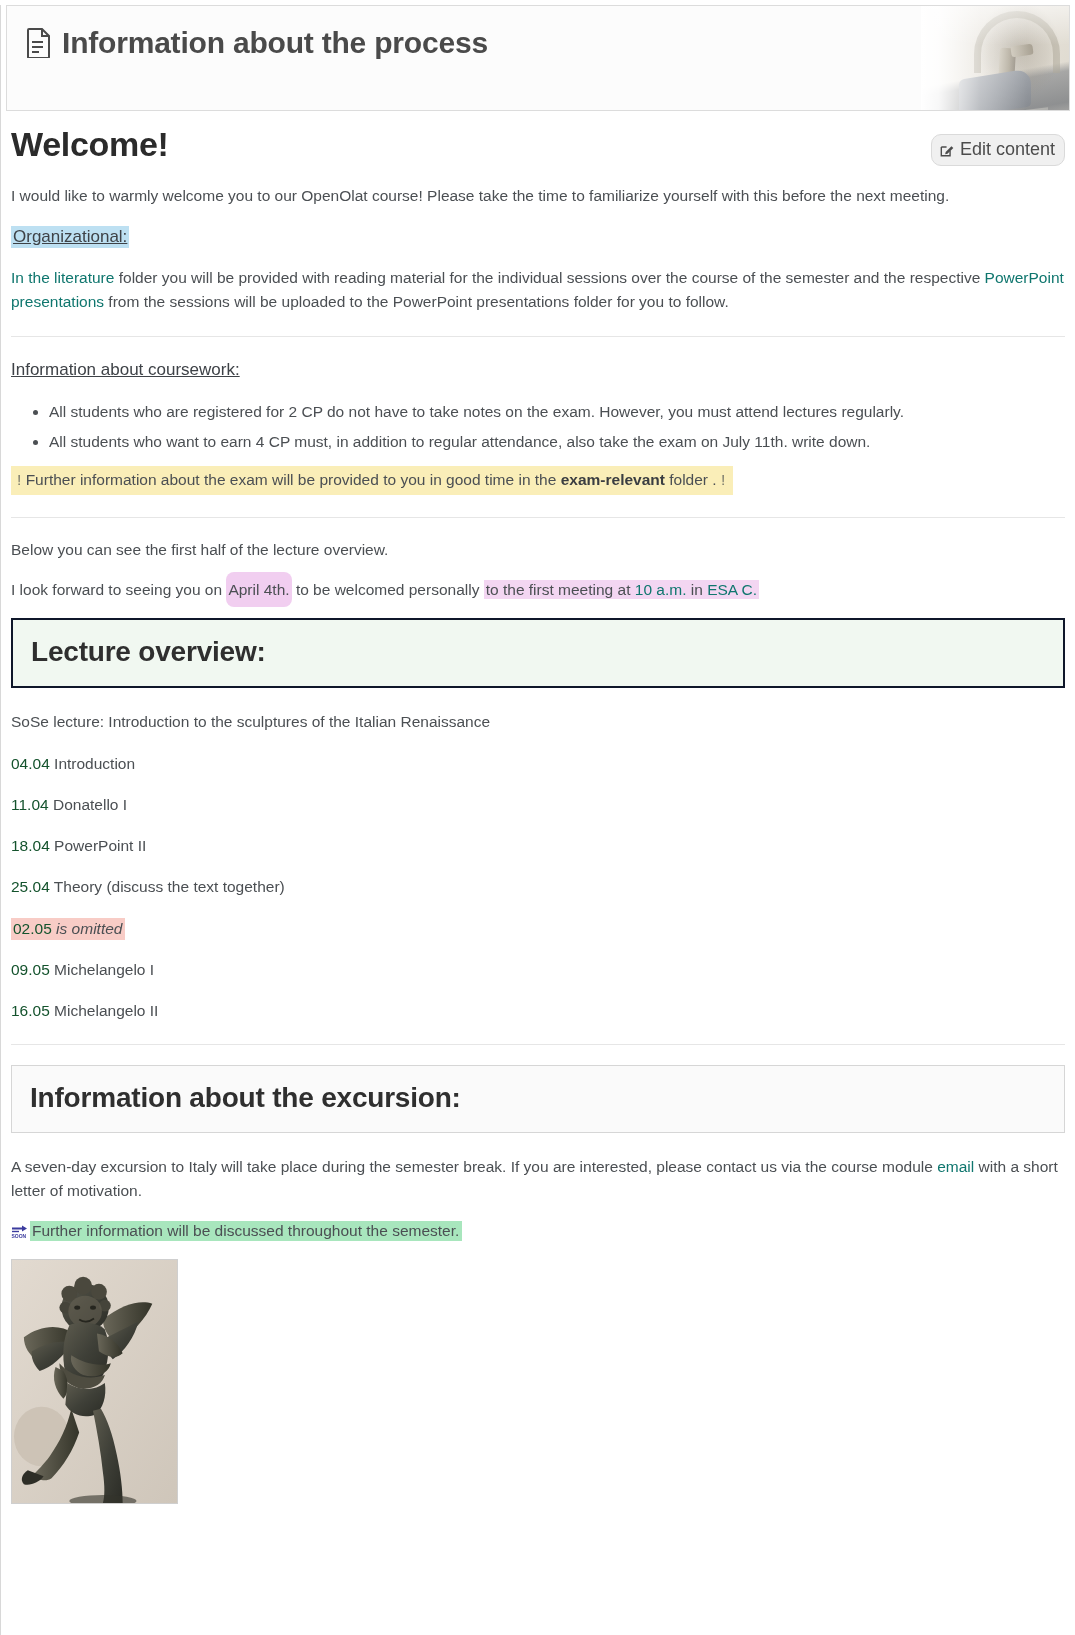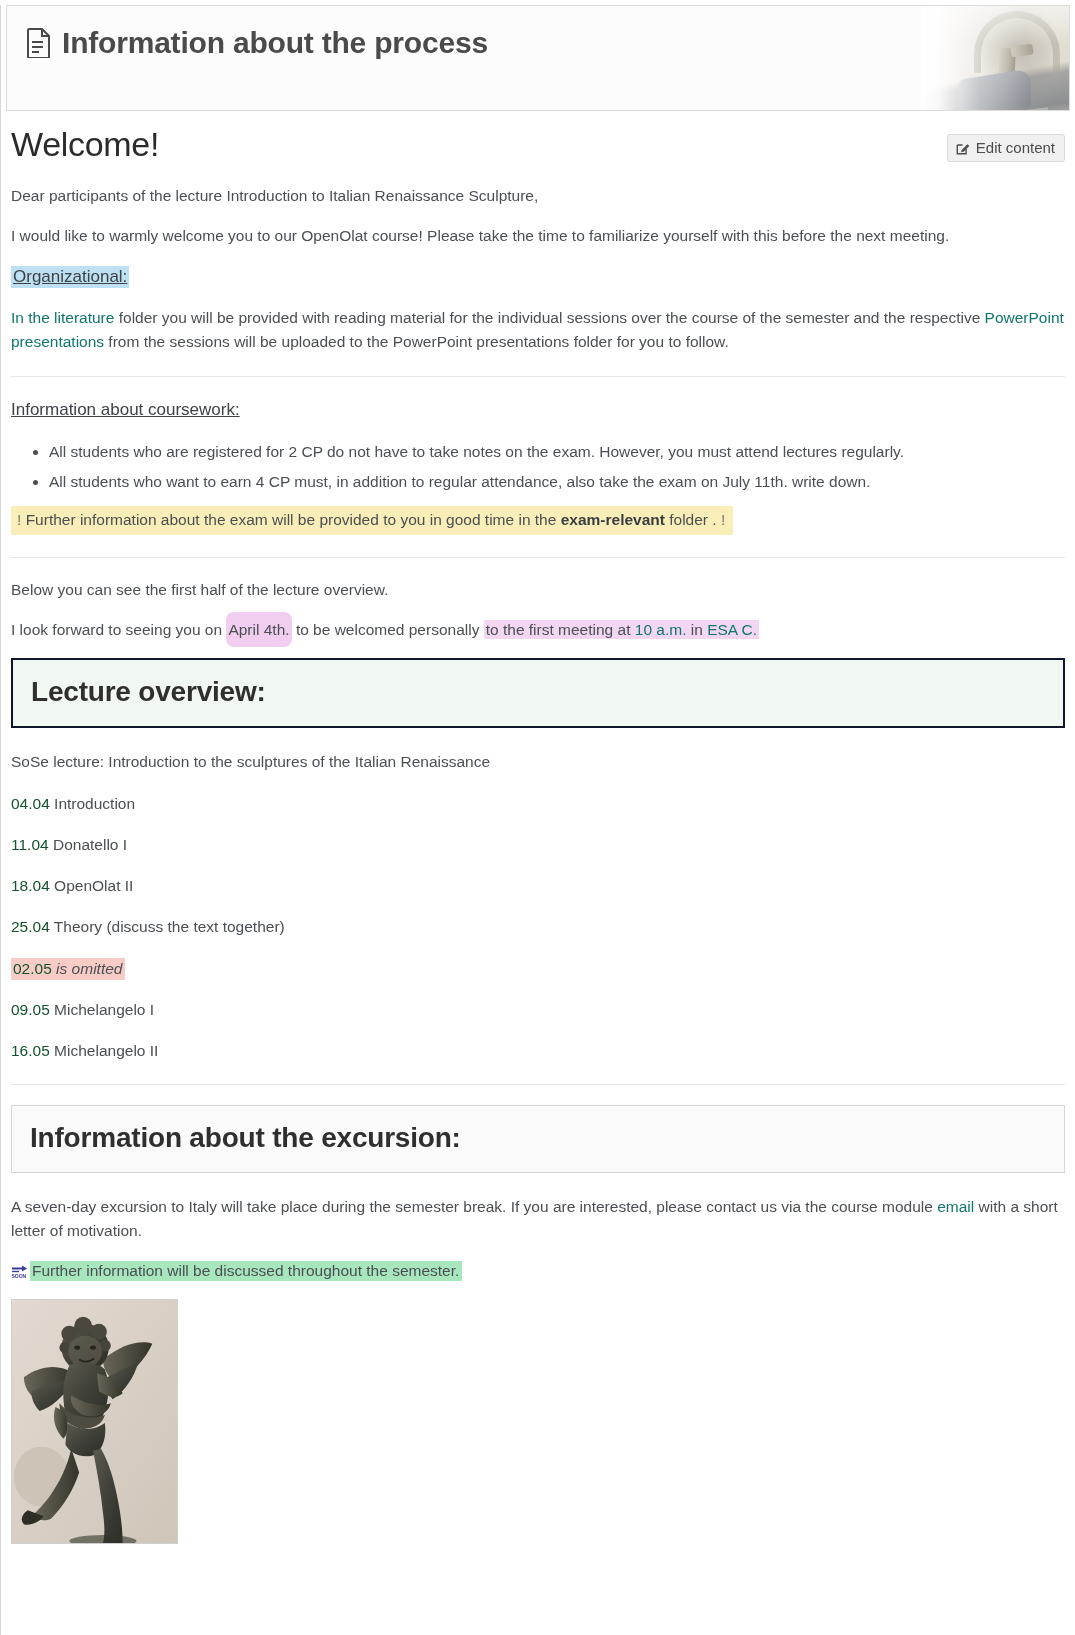--- a/index.html
+++ b/index.html
@@ -111,35 +111,35 @@
   .content {
     padding: 0 10px 0 10px;
     position: relative;
   }
   .edit-btn {
     position: absolute;
     right: 10px;
     top: 9px;
     background: #f0f0f0;
     border: 1px solid #dadada;
-    border-radius: 3px;
+    border-radius: 10px;
     padding: 4px 9px 5px 8px;
-    font-size: 15px;
+    font-size: 18px;
     color: #4c4c4c;
     display: flex;
     align-items: center;
     gap: 6px;
     cursor: pointer;
     z-index: 5;
   }
   .edit-btn svg { width: 14px; height: 14px; display:block; }
 
   h1.welcome {
     font-size: 34px;
-    font-weight: normal;
+    font-weight: bold;
     color: #2b2b2b;
     margin: 14px 0 20px 0;
     letter-spacing: -0.3px;
   }
   p.para {
     font-size: 15.5px;
     line-height: 1.55;
     color: #4b4f53;
     margin: 0 0 16px 0;
   }
@@ -284,21 +284,20 @@
         <svg viewBox="0 0 16 16" xmlns="http://www.w3.org/2000/svg">
           <path d="M1.5 4.5 h6 M1.5 4.5 v10 h10 v-6" fill="none" stroke="#4c4c4c" stroke-width="1.6"></path>
           <path d="M6.5 10.2 l6.6-6.6 2.1 2.1 -6.6 6.6 -2.7 0.6 z" fill="#4c4c4c"></path>
         </svg>
       </span>
       <span>Edit content</span>
     </div>
 
     <h1 class="welcome">Welcome!</h1>
 
-    <p class="para">Dear participants of the lecture Introduction to Italian Renaissance Sculpture,</p>
 
     <p class="para">I would like to warmly welcome you to our OpenOlat course! Please take the time to familiarize yourself with this before the next meeting.</p>
 
     <p class="para">
       <span class="hl-blue">Organizational:</span>
     </p>
 
     <p class="para">
       <b>In the literature</b><span> folder you will be provided with reading material for the individual sessions over the course of the semester and  the respective </span><b>PowerPoint presentations</b><span> from the sessions will be uploaded to the PowerPoint presentations folder for you to follow.</span>
     </p>
@@ -325,21 +324,21 @@
     <p class="para"><span>I look forward to seeing you on </span><span class="hl-pink">April 4th.</span><span> to be welcomed personally </span><span class="hl-pink-2"><span>to the first meeting at </span><b>10 a.m.</b><span> in </span><b>ESA C.</b></span></p>
 
     <div class="callout">
       <h2>Lecture overview:</h2>
     </div>
 
     <p class="sched">SoSe lecture: Introduction to the sculptures of the Italian Renaissance</p>
 
     <p class="sched"><span class="d">04.04</span> <span>Introduction</span></p>
     <p class="sched"><span class="d">11.04</span> <span>Donatello I</span></p>
-    <p class="sched"><span class="d">18.04</span> <span>OpenOlat II</span></p>
+    <p class="sched"><span class="d">18.04</span> <span>PowerPoint II</span></p>
     <p class="sched"><span class="d">25.04</span> <span>Theory (discuss the text together)</span></p>
     <p class="sched"><span class="hl-red"><span class="d">02.05</span> <i>is omitted</i></span></p>
     <p class="sched"><span class="d">09.05</span> <span>Michelangelo I</span></p>
     <p class="sched"><span class="d">16.05</span> <span>Michelangelo II</span></p>
 
     <hr class="hr">
 
     <div class="callout grey">
       <h2>Information about the excursion:</h2>
     </div>

